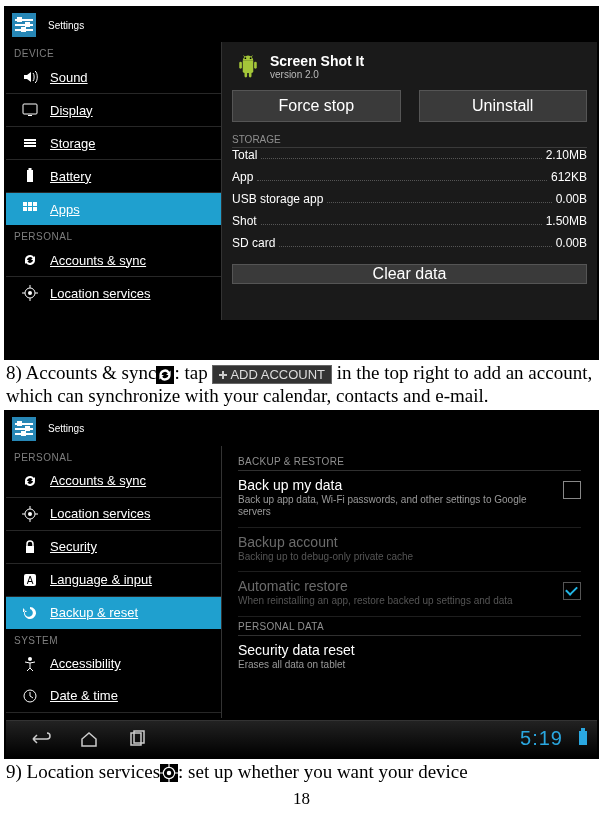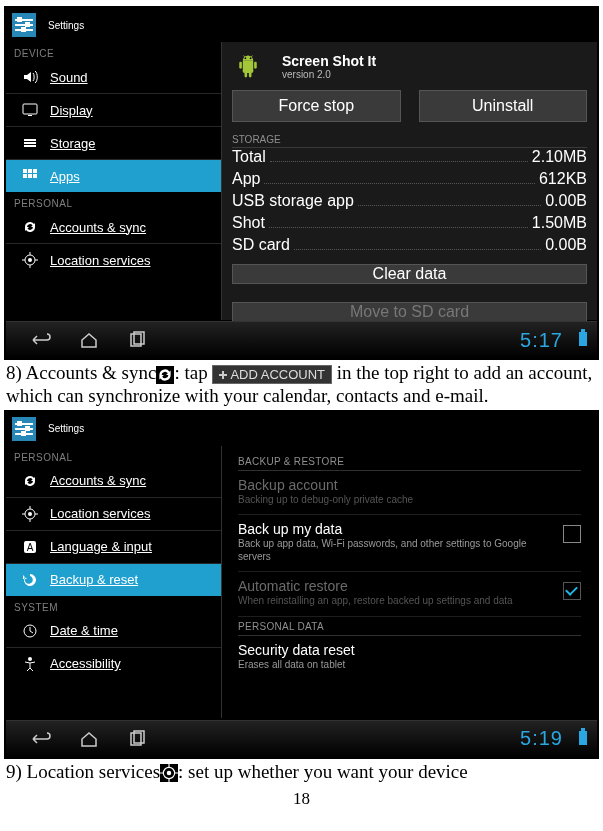--- a/index.html
+++ b/index.html
@@ -16,29 +16,29 @@
   .s1-sliders span:nth-child(2)::after{left:10px}
   .s1-sliders span:nth-child(3)::after{left:6px}
   .s1-title { margin-left:12px; color:#fff; font-size:10px; }
   .s1-body { display:flex; height:278px; }
   .sidebar { width:215px; background:#000; }
   .sb-heading { color:#7f7f7f; font-size:10px; padding:6px 8px 2px 8px; letter-spacing:0.5px; }
   .sb-item { display:flex; align-items:center; height:32px; padding-left:16px; border-bottom:1px solid #272727; gap:12px;text-decoration:underline; }
   .sb-item.active { background:#1fa0cf; border-bottom:none; }
   .sb-label { font-size:13px; color:#fff; }
   .panel { flex:1; background:#1a1a1a; border-left:1px solid #333; padding:8px 10px 0 10px; box-sizing:border-box; position:relative; }
-  .appinfo { display:flex; align-items:center; gap:20px; padding:2px 0 8px 2px; }
+  .appinfo { display:flex; align-items:center; gap:8px; padding:2px 0 8px 2px; }
   .android-bot { width:28px; height:28px; display:inline-block; position:relative; }
   .android-bot svg { width:28px; height:28px; }
   .appinfo-name { font-size:14px; color:#fff; font-weight:bold; }
   .appinfo-ver { font-size:10px; color:#bbb; }
   .btnrow { display:flex; gap:18px; margin-top:2px; }
   .hbtn { flex:1; height:30px; background:#3a3a3a; border:1px solid #555; color:#fff; font-size:16px; display:flex; align-items:center; justify-content:center; }
   .sect-head { color:#8f8f8f; font-size:10px; margin-top:12px; border-bottom:1px solid #3a3a3a; padding-bottom:2px; }
-  .kvrow { display:flex; align-items:baseline; height:22px; font-size:16px; color:#fff; }
+  .kvrow { display:flex; align-items:baseline; height:22px; font-size:12px; color:#fff; }
   .kvrow .fill { flex:1; border-bottom:1px dotted #555; margin:0 4px 3px 4px; }
   .btnrow2 { display:flex; gap:18px; margin-top:6px;flex-direction:column; }
   .btn-disabled { color:#777; }
   .navbar { position:absolute; bottom:0; left:0; right:0; height:36px; background:linear-gradient(#222,#000); border-top:1px solid #333; display:flex; align-items:center; }
   .navbuttons { display:flex; gap:26px; padding-left:24px; }
   .navclock { position:absolute; right:34px; color:#2aa7e0; font-size:20px; font-family: Arial, sans-serif; letter-spacing:1px; }
   .batt { position:absolute; right:10px; top:10px; width:8px; height:14px; background:#2aa7e0; }
   .batt::before{content:"";position:absolute;top:-3px;left:2px;width:4px;height:3px;background:#2aa7e0;}
 
   
@@ -112,20 +112,29 @@
         </div>
         <div class="sb-item">
           <span class="ico">
               <svg viewBox="0 0 16 16">
                 <rect x="2" y="4" width="12" height="2" fill="#fff"></rect>
                 <rect x="2" y="7" width="12" height="2" fill="#fff"></rect>
                 <rect x="2" y="10" width="12" height="2" fill="#fff"></rect>
               </svg>
             </span>
           <span class="sb-label">Storage</span>
+        </div>
+        <div class="sb-item">
+          <span class="ico">
+              <svg viewBox="0 0 16 16">
+                <rect x="5" y="2" width="6" height="12" fill="#fff"></rect>
+                <rect x="6.5" y="0" width="3" height="2" fill="#fff"></rect>
+              </svg>
+            </span>
+          <span class="sb-label">Battery</span>
         </div>
         <div class="sb-item active">
           <span class="ico">
               <svg viewBox="0 0 16 16">
                 <rect x="1" y="1" width="4" height="4" fill="#fff"></rect>
                 <rect x="6" y="1" width="4" height="4" fill="#fff"></rect>
                 <rect x="11" y="1" width="4" height="4" fill="#fff"></rect>
                 <rect x="1" y="6" width="4" height="4" fill="#fff"></rect>
                 <rect x="6" y="6" width="4" height="4" fill="#fff"></rect>
                 <rect x="11" y="6" width="4" height="4" fill="#fff"></rect>
@@ -201,163 +210,155 @@
             <span class="fill"></span>
             <span>1.50MB</span>
           </div>
         <div class="kvrow">
             <span>SD card</span>
             <span class="fill"></span>
             <span>0.00B</span>
           </div>
         <div class="btnrow2">
           <div class="hbtn">Clear data</div>
-          <div class="hbtn btn-disabled">Move to SD card</div>
+        </div>
+      </div>
+    </div>
+  </div>
+
+  <div class="para">
+    <span>8) Accounts &amp; sync</span><span class="inline-icon"><svg width="18" height="18" viewBox="0 0 16 16">
+          <rect width="16" height="16" fill="#000"></rect>
+          <path d="M3 8a5 5 0 0 1 9-3l1-1v4h-4l1.5-1.5A3 3 0 0 0 5 8H3zM13 8a5 5 0 0 1-9 3l-1 1V8h4L5.5 9.5A3 3 0 0 0 11 8h2z" fill="#fff"></path>
+        </svg></span><span>: tap </span>
+    <span class="addacct-btn"><span class="plus"></span><span>ADD ACCOUNT</span></span>
+    <span> in the top right to add an account, which can synchronize with your calendar, contacts and e-mail.</span>
+  </div>
+
+  <div class="screenshot s2">
+    <div class="s1-header">
+      <div class="s1-sliders">
+          <span></span>
+          <span></span>
+          <span></span>
+        </div>
+      <div class="s1-title">Settings</div>
+    </div>
+    <div class="s1-body">
+      <div class="sidebar">
+        <div class="sb-heading">PERSONAL</div>
+        <div class="sb-item">
+          <span class="ico">
+              <svg viewBox="0 0 16 16">
+                <path d="M3 8a5 5 0 0 1 9-3l1-1v4h-4l1.5-1.5A3 3 0 0 0 5 8H3zM13 8a5 5 0 0 1-9 3l-1 1V8h4L5.5 9.5A3 3 0 0 0 11 8h2z" fill="#fff"></path>
+              </svg>
+            </span>
+          <span class="sb-label">Accounts &amp; sync</span>
+        </div>
+        <div class="sb-item">
+          <span class="ico">
+              <svg viewBox="0 0 16 16">
+                <circle cx="8" cy="8" r="5" fill="none" stroke="#fff"></circle>
+                <circle cx="8" cy="8" r="2" fill="#fff"></circle>
+                <path d="M8 0v3M8 13v3M0 8h3M13 8h3" stroke="#fff"></path>
+              </svg>
+            </span>
+          <span class="sb-label">Location services</span>
+        </div>
+        <div class="sb-item">
+          <span class="ico">
+              <svg viewBox="0 0 16 16">
+                <rect x="4" y="7" width="8" height="7" fill="#fff"></rect>
+                <path d="M5 7V5a3 3 0 0 1 6 0v2" fill="none" stroke="#fff" stroke-width="1.5"></path>
+              </svg>
+            </span>
+          <span class="sb-label">Security</span>
+        </div>
+        <div class="sb-item">
+          <span class="ico">
+              <svg viewBox="0 0 16 16">
+                <rect x="2" y="2" width="12" height="12" rx="2" fill="#fff"></rect>
+                <text x="8" y="12" text-anchor="middle" font-size="10" fill="#000" font-family="Arial">A</text>
+              </svg>
+            </span>
+          <span class="sb-label">Language &amp; input</span>
+        </div>
+        <div class="sb-item active">
+          <span class="ico">
+              <svg viewBox="0 0 16 16">
+                <path d="M8 2a6 6 0 1 1-5.2 3L1 3v4h4L3.5 5.5A4 4 0 1 0 8 4z" fill="#fff"></path>
+              </svg>
+            </span>
+          <span class="sb-label">Backup &amp; reset</span>
+        </div>
+        <div class="sb-heading">SYSTEM</div>
+        <div class="sb-item" style="border-bottom:none">
+          <span class="ico">
+              <svg viewBox="0 0 16 16">
+                <circle cx="8" cy="3" r="2" fill="#fff"></circle>
+                <path d="M3 6l5 1 5-1M8 7v5M8 12l-3 3M8 12l3 3" stroke="#fff" fill="none"></path>
+              </svg>
+            </span>
+          <span class="sb-label">Accessibility</span>
+        </div>
+        <div class="sb-item">
+          <span class="ico">
+              <svg viewBox="0 0 16 16">
+                <circle cx="8" cy="8" r="6" fill="none" stroke="#fff"></circle>
+                <path d="M8 4v4l3 2" stroke="#fff" fill="none"></path>
+              </svg>
+            </span>
+          <span class="sb-label">Date &amp; time</span>
+        </div>
+      </div>
+
+      <div class="panel2">
+        <div class="p2-head">BACKUP &amp; RESTORE</div>
+        <div class="p2-item">
+          <div class="p2-texts">
+            <div class="p2-title">Back up my data</div>
+            <div class="p2-sub">Back up app data, Wi-Fi passwords, and other settings to Google servers</div>
+          </div>
+          <div class="chk"></div>
+        </div>
+        <div class="p2-item">
+          <div class="p2-texts">
+            <div class="p2-title dim">Backup account</div>
+            <div class="p2-sub dim">Backing up to debug-only private cache</div>
+          </div>
+        </div>
+        <div class="p2-item">
+          <div class="p2-texts">
+            <div class="p2-title dim">Automatic restore</div>
+            <div class="p2-sub dim">When reinstalling an app, restore backed up settings and data</div>
+          </div>
+          <div class="chk checked dim"></div>
+        </div>
+        <div class="p2-head">PERSONAL DATA</div>
+        <div class="p2-item" style="border-bottom:none">
+          <div class="p2-texts">
+            <div class="p2-title">Security data reset</div>
+            <div class="p2-sub">Erases all data on tablet</div>
+          </div>
         </div>
       </div>
     </div>
     <div class="navbar">
       <div class="navbuttons">
         <span class="navico"><svg viewBox="0 0 22 18">
               <path d="M3 9h14a3 3 0 0 0 0-6M3 9l4-4M3 9l4 4"></path>
             </svg></span>
         <span class="navico"><svg viewBox="0 0 22 18">
               <path d="M4 16V9l7-6 7 6v7z"></path>
             </svg></span>
         <span class="navico"><svg viewBox="0 0 22 18">
               <rect x="5" y="3" width="10" height="12"></rect>
               <rect x="8" y="1" width="10" height="12"></rect>
             </svg></span>
       </div>
-      <div class="navclock">5:17</div>
-      <div class="batt"></div>
-    </div>
-  </div>
-
-  <div class="para">
-    <span>8) Accounts &amp; sync</span><span class="inline-icon"><svg width="18" height="18" viewBox="0 0 16 16">
-          <rect width="16" height="16" fill="#000"></rect>
-          <path d="M3 8a5 5 0 0 1 9-3l1-1v4h-4l1.5-1.5A3 3 0 0 0 5 8H3zM13 8a5 5 0 0 1-9 3l-1 1V8h4L5.5 9.5A3 3 0 0 0 11 8h2z" fill="#fff"></path>
-        </svg></span><span>: tap </span>
-    <span class="addacct-btn"><span class="plus"></span><span>ADD ACCOUNT</span></span>
-    <span> in the top right to add an account, which can synchronize with your calendar, contacts and e-mail.</span>
-  </div>
-
-  <div class="screenshot s2">
-    <div class="s1-header">
-      <div class="s1-sliders">
-          <span></span>
-          <span></span>
-          <span></span>
-        </div>
-      <div class="s1-title">Settings</div>
-    </div>
-    <div class="s1-body">
-      <div class="sidebar">
-        <div class="sb-heading">PERSONAL</div>
-        <div class="sb-item">
-          <span class="ico">
-              <svg viewBox="0 0 16 16">
-                <path d="M3 8a5 5 0 0 1 9-3l1-1v4h-4l1.5-1.5A3 3 0 0 0 5 8H3zM13 8a5 5 0 0 1-9 3l-1 1V8h4L5.5 9.5A3 3 0 0 0 11 8h2z" fill="#fff"></path>
-              </svg>
-            </span>
-          <span class="sb-label">Accounts &amp; sync</span>
-        </div>
-        <div class="sb-item">
-          <span class="ico">
-              <svg viewBox="0 0 16 16">
-                <circle cx="8" cy="8" r="5" fill="none" stroke="#fff"></circle>
-                <circle cx="8" cy="8" r="2" fill="#fff"></circle>
-                <path d="M8 0v3M8 13v3M0 8h3M13 8h3" stroke="#fff"></path>
-              </svg>
-            </span>
-          <span class="sb-label">Location services</span>
-        </div>
-        <div class="sb-item">
-          <span class="ico">
-              <svg viewBox="0 0 16 16">
-                <rect x="2" y="2" width="12" height="12" rx="2" fill="#fff"></rect>
-                <text x="8" y="12" text-anchor="middle" font-size="10" fill="#000" font-family="Arial">A</text>
-              </svg>
-            </span>
-          <span class="sb-label">Language &amp; input</span>
-        </div>
-        <div class="sb-item active">
-          <span class="ico">
-              <svg viewBox="0 0 16 16">
-                <path d="M8 2a6 6 0 1 1-5.2 3L1 3v4h4L3.5 5.5A4 4 0 1 0 8 4z" fill="#fff"></path>
-              </svg>
-            </span>
-          <span class="sb-label">Backup &amp; reset</span>
-        </div>
-        <div class="sb-heading">SYSTEM</div>
-        <div class="sb-item">
-          <span class="ico">
-              <svg viewBox="0 0 16 16">
-                <circle cx="8" cy="8" r="6" fill="none" stroke="#fff"></circle>
-                <path d="M8 4v4l3 2" stroke="#fff" fill="none"></path>
-              </svg>
-            </span>
-          <span class="sb-label">Date &amp; time</span>
-        </div>
-        <div class="sb-item" style="border-bottom:none">
-          <span class="ico">
-              <svg viewBox="0 0 16 16">
-                <circle cx="8" cy="3" r="2" fill="#fff"></circle>
-                <path d="M3 6l5 1 5-1M8 7v5M8 12l-3 3M8 12l3 3" stroke="#fff" fill="none"></path>
-              </svg>
-            </span>
-          <span class="sb-label">Accessibility</span>
-        </div>
-      </div>
-
-      <div class="panel2">
-        <div class="p2-head">BACKUP &amp; RESTORE</div>
-        <div class="p2-item">
-          <div class="p2-texts">
-            <div class="p2-title dim">Backup account</div>
-            <div class="p2-sub dim">Backing up to debug-only private cache</div>
-          </div>
-        </div>
-        <div class="p2-item">
-          <div class="p2-texts">
-            <div class="p2-title">Back up my data</div>
-            <div class="p2-sub">Back up app data, Wi-Fi passwords, and other settings to Google servers</div>
-          </div>
-          <div class="chk"></div>
-        </div>
-        <div class="p2-item">
-          <div class="p2-texts">
-            <div class="p2-title dim">Automatic restore</div>
-            <div class="p2-sub dim">When reinstalling an app, restore backed up settings and data</div>
-          </div>
-          <div class="chk checked dim"></div>
-        </div>
-        <div class="p2-head">PERSONAL DATA</div>
-        <div class="p2-item" style="border-bottom:none">
-          <div class="p2-texts">
-            <div class="p2-title">Security data reset</div>
-            <div class="p2-sub">Erases all data on tablet</div>
-          </div>
-        </div>
-      </div>
-    </div>
-    <div class="navbar">
-      <div class="navbuttons">
-        <span class="navico"><svg viewBox="0 0 22 18">
-              <path d="M3 9h14a3 3 0 0 0 0-6M3 9l4-4M3 9l4 4"></path>
-            </svg></span>
-        <span class="navico"><svg viewBox="0 0 22 18">
-              <path d="M4 16V9l7-6 7 6v7z"></path>
-            </svg></span>
-        <span class="navico"><svg viewBox="0 0 22 18">
-              <rect x="5" y="3" width="10" height="12"></rect>
-              <rect x="8" y="1" width="10" height="12"></rect>
-            </svg></span>
-      </div>
       <div class="navclock">5:19</div>
       <div class="batt"></div>
     </div>
   </div>
 
   <div class="para">
     <span>9) Location services</span><span class="inline-icon"><svg width="18" height="18" viewBox="0 0 16 16">
           <rect width="16" height="16" fill="#000"></rect>
           <circle cx="8" cy="8" r="5" fill="none" stroke="#fff"></circle>
           <circle cx="8" cy="8" r="2" fill="#fff"></circle>

